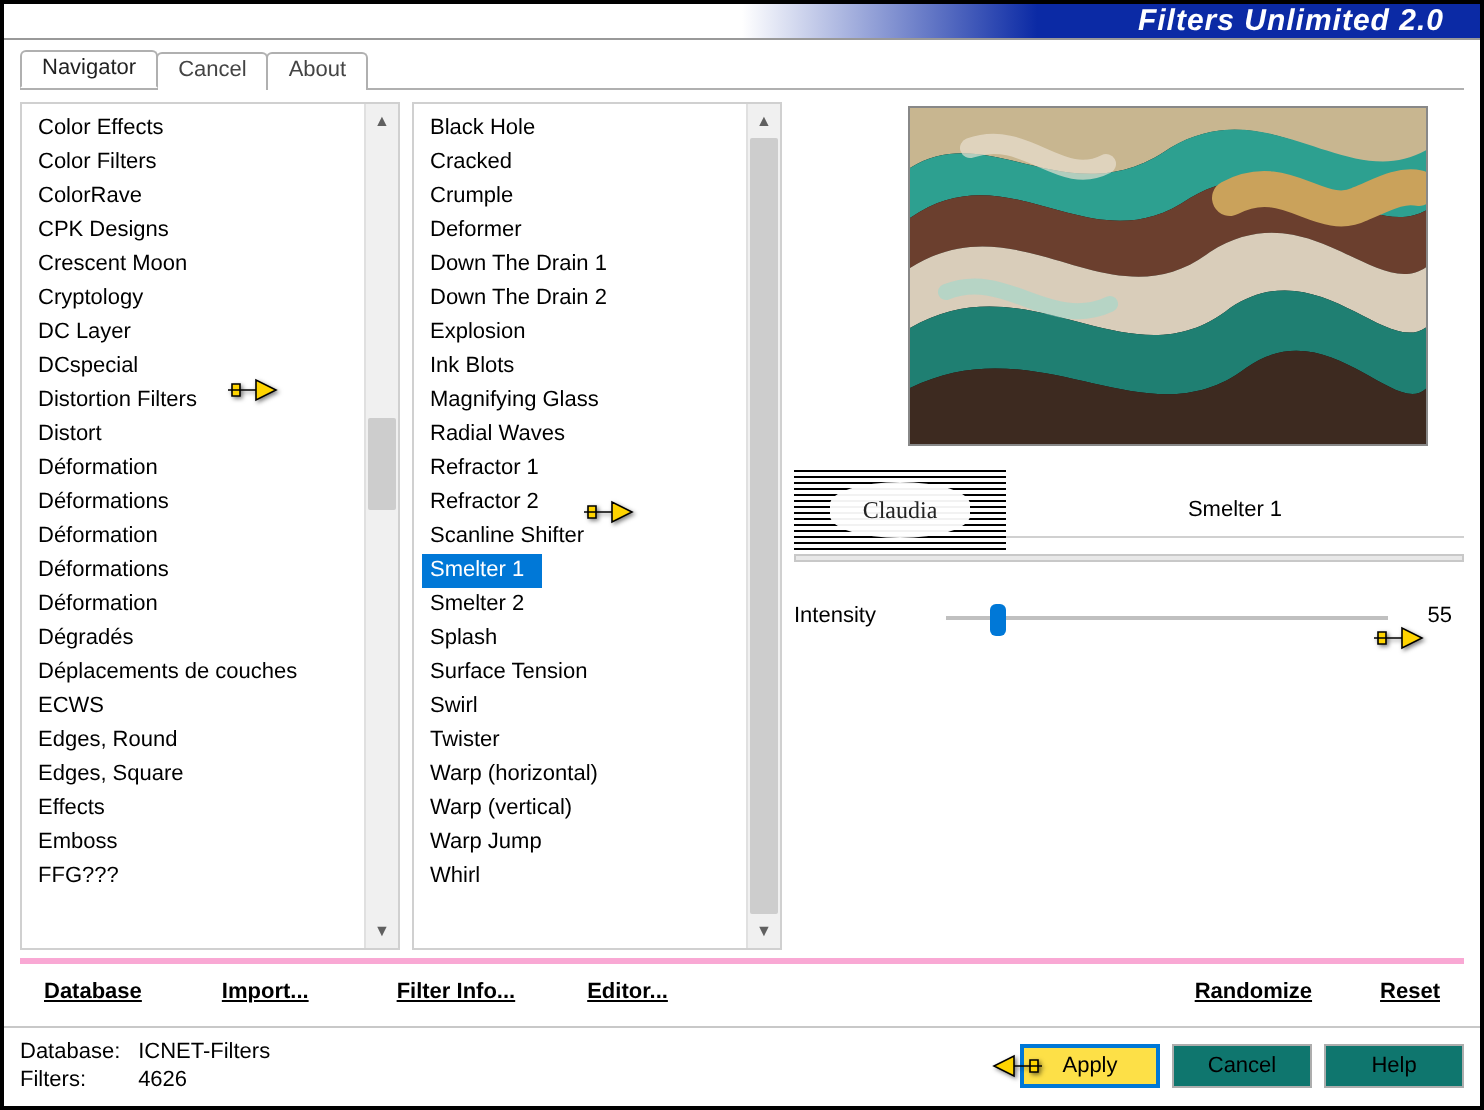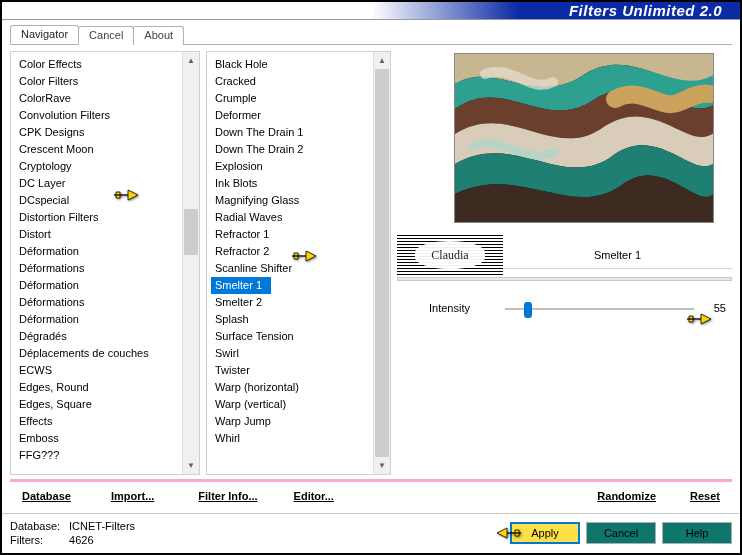--- a/index.html
+++ b/index.html
@@ -210,21 +210,21 @@
     background: #e8e8e8;
     margin-top: 2px;
     border: 1px solid #c8c8c8;
   }
   .param-row {
     display: flex;
     align-items: center;
     margin-top: 18px;
     padding-right: 6px;
   }
-  .param-label { font-size: 11px; color: #000; width: 70px; margin-left: 32px; }
+  .param-label { font-size: 11px; color: #000; width: 70px; }
   .slider {
     flex: 1;
     height: 18px;
     position: relative;
     margin: 0 6px;
   }
   .slider-track {
     position: absolute;
     left: 0; right: 0;
     top: 9px;
@@ -319,21 +319,20 @@
       </div>
 
     <div class="content">
 
       <div class="pane pane-left">
         <div class="listbox">
           <div class="list-inner" id="categories">
               <div class="list-item">Color Effects</div>
               <div class="list-item">Color Filters</div>
               <div class="list-item">ColorRave</div>
-              <div class="list-item">Convolution Filters</div>
               <div class="list-item">CPK Designs</div>
               <div class="list-item">Crescent Moon</div>
               <div class="list-item">Cryptology</div>
               <div class="list-item">DC Layer</div>
               <div class="list-item">DCspecial</div>
               <div class="list-item">Distortion Filters</div>
               <div class="list-item">Distort</div>
               <div class="list-item">Déformation</div>
               <div class="list-item">Déformations</div>
               <div class="list-item">Déformation</div>

